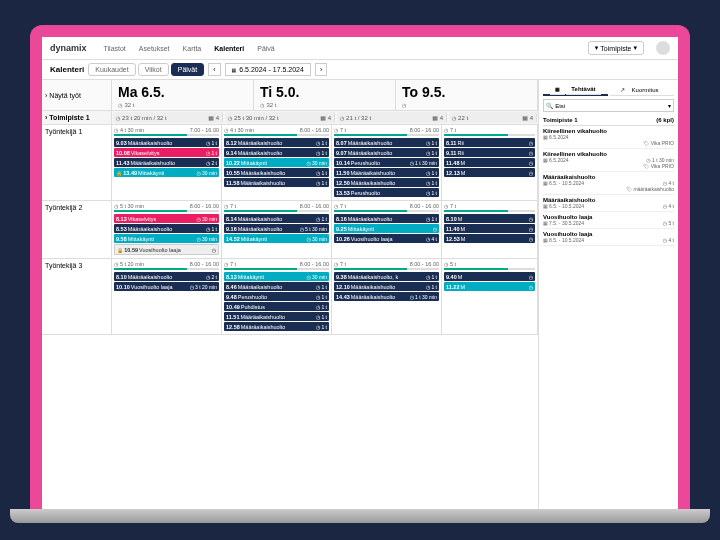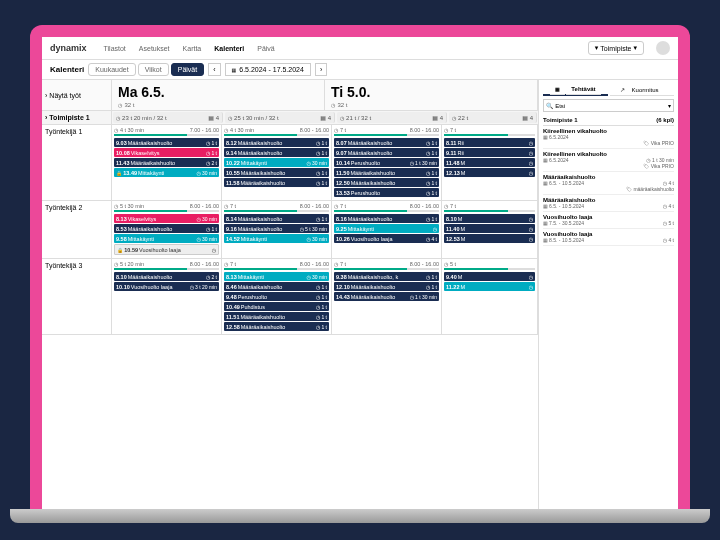--- a/index.html
+++ b/index.html
@@ -107,20 +107,26 @@
             </div>
   <div id="dayhdrs" style="display:flex;flex:1">
               <div class="daycol">
                 <div class="dayname">Ma 6.5.</div>
                 <div class="daytime"><span class="clock"></span>32 t</div>
               </div>
               <div class="daycol">
                 <div class="dayname">Ti 5.0.</div>
                 <div class="daytime"><span class="clock"></span>32 t</div>
               </div>
+              <div class="daycol last">
+                <div class="dayname">To 9.5.</div>
+                <div class="daytime">
+                  <span class="clock"></span>
+                </div>
+              </div>
             </div>
 </div>
 
 <div class="statrow">
   <div class="statleft">
               <span class="chev"></span>
               <span>Toimipiste 1</span>
             </div>
   <div id="statcells" style="display:flex;flex:1">
               <div class="statcell">

